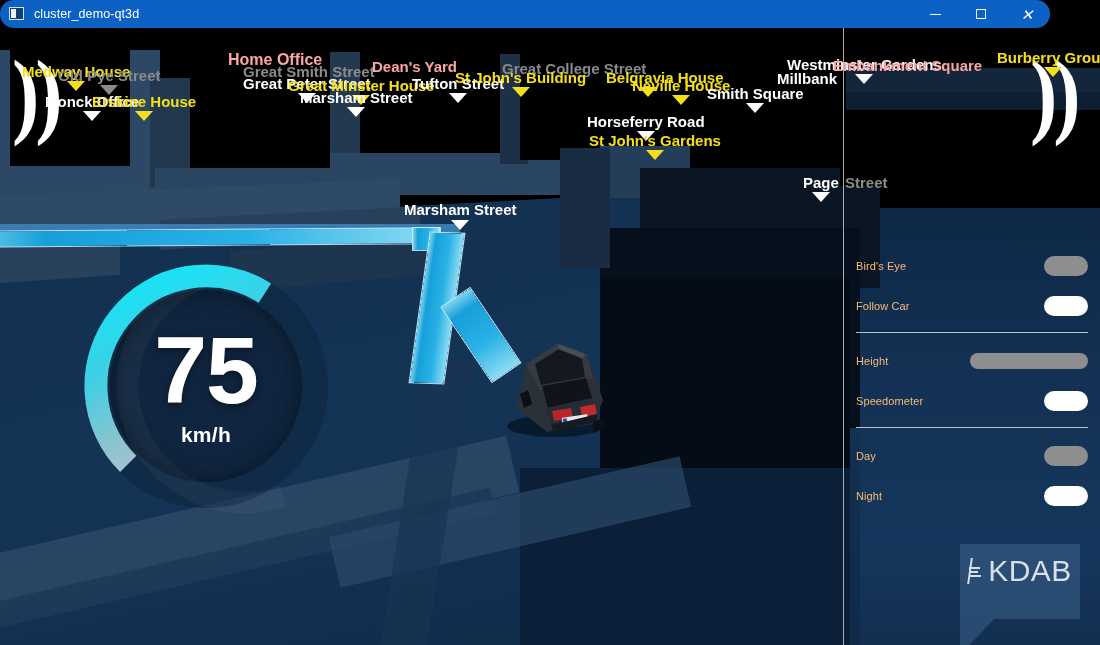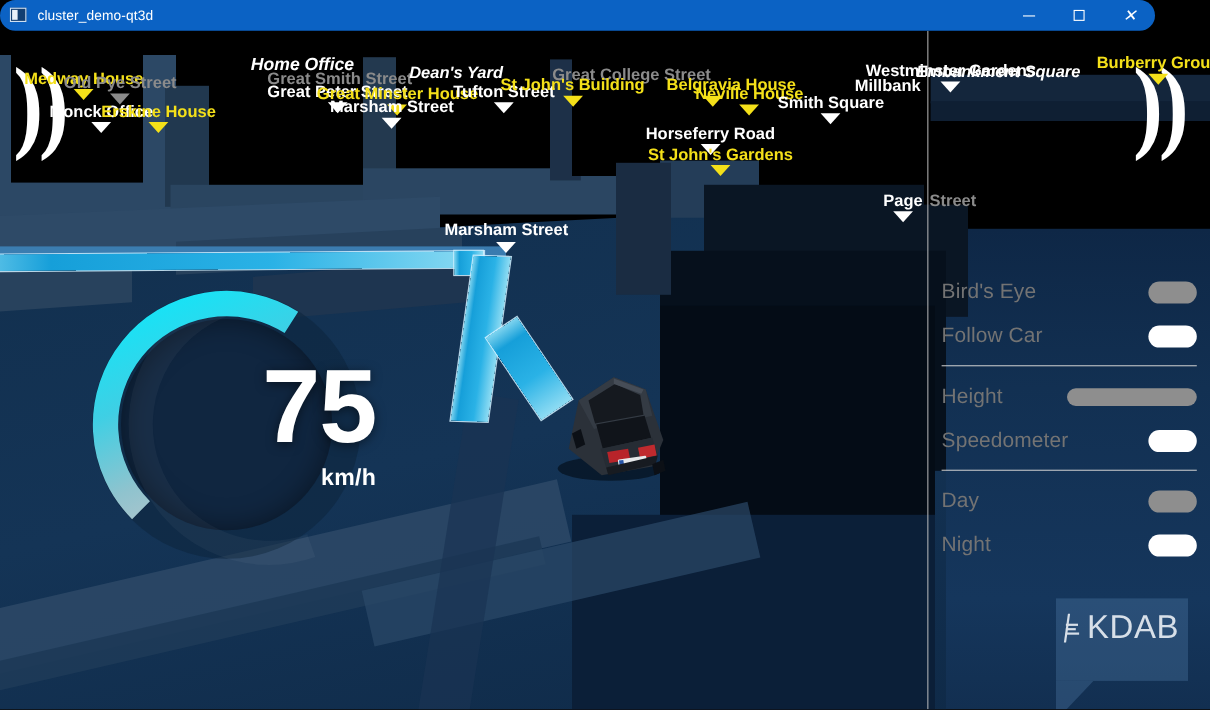--- a/index.html
+++ b/index.html
@@ -176,21 +176,21 @@
   .speedo svg {
     position: absolute;
     left: 0; top: 0;
   }
   .speedo .readout {
     position: absolute;
     left: 0; top: 0;
     width: 272px; height: 272px;
     display: flex;
     flex-direction: column;
-    align-items: flex-end;
+    align-items: center;
     justify-content: center;
   }
   .speedo .value {
     color: #ffffff;
     font-size: 95px;
     font-weight: 700;
     line-height: .95;
     letter-spacing: -1px;
     text-shadow: 0 2px 10px rgba(0,0,0,.5);
   }
@@ -207,21 +207,21 @@
     position: absolute;
     white-space: nowrap;
     font-weight: 700;
     line-height: 1;
     user-select: none;
     pointer-events: none;
   }
   .poi.white  { color: #ffffff; }
   .poi.yellow { color: #f4e019; }
   .poi.gray   { color: #8b8b8b; }
-  .poi.dim    { color: #ffffff; font-style: italic; }
+  .poi.dim    { color: #fca5a5; }
   .poi .marker {
     position: absolute;
     left: 50%;
     top: 100%;
     margin-left: -9px;
     margin-top: 2px;
     width: 0; height: 0;
     border-left: 9px solid transparent;
     border-right: 9px solid transparent;
     border-top: 10px solid currentColor;
@@ -266,22 +266,22 @@
     position: relative;
     height: 28px;
     display: flex;
     align-items: center;
     padding: 0 20px 0 12px;
     box-sizing: border-box;
     margin-bottom: 12px;
   }
   .setting-row:last-child { margin-bottom: 0; }
   .setting-label {
-    color: #737373;
-    font-size: 19px;
+    color: #fdba74;
+    font-size: 11px;
     font-weight: 400;
     letter-spacing: .1px;
   }
   .toggle {
     position: absolute;
     right: 12px;
     top: 50%;
     margin-top: -10px;
     width: 44px;
     height: 20px;

